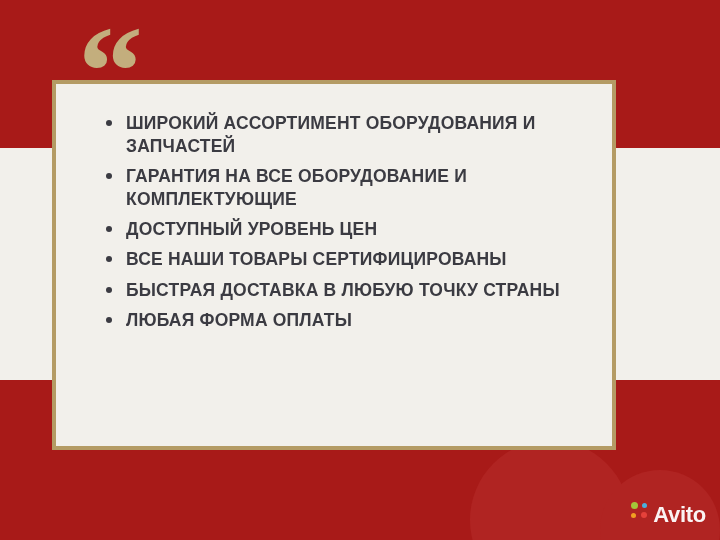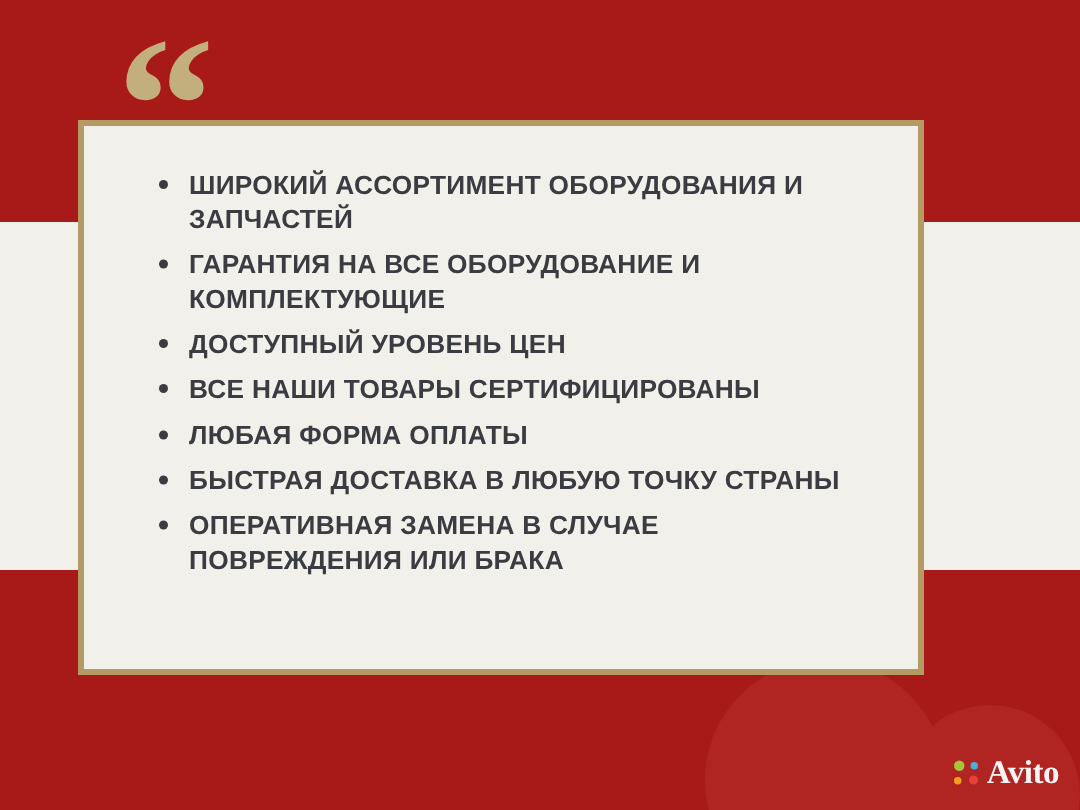--- a/index.html
+++ b/index.html
@@ -100,24 +100,22 @@
     height: 6px;
     border-radius: 50%;
     background: #3B3B42;
   }
   
   .watermark {
     position: absolute;
     right: 14px;
     bottom: 12px;
     display: flex;
-    align-items: center;
     gap: 5px;
     opacity: 0.95;
-    font-family: Liberation Serif, serif;
   }
   .wm-dots {
     position: relative;
     width: 17px;
     height: 17px;
   }
   .wm-dots i {
     position: absolute;
     border-radius: 50%;
     display: block;
@@ -144,23 +142,22 @@
   <div class="deco-circle c2"></div>
 
   <div class="quote-mark">“</div>
 
   <div class="card">
     <ul class="bullet-list">
       <li>ШИРОКИЙ АССОРТИМЕНТ ОБОРУДОВАНИЯ И ЗАПЧАСТЕЙ</li>
       <li>ГАРАНТИЯ НА ВСЕ ОБОРУДОВАНИЕ И КОМПЛЕКТУЮЩИЕ</li>
       <li>ДОСТУПНЫЙ УРОВЕНЬ ЦЕН</li>
       <li>ВСЕ НАШИ ТОВАРЫ СЕРТИФИЦИРОВАНЫ</li>
+      <li>БЫСТРАЯ ДОСТАВКА В ЛЮБУЮ ТОЧКУ СТРАНЫ</li>
       <li>ЛЮБАЯ ФОРМА ОПЛАТЫ</li>
-      <li>БЫСТРАЯ ДОСТАВКА В ЛЮБУЮ ТОЧКУ СТРАНЫ</li>
-      <li>ОПЕРАТИВНАЯ ЗАМЕНА В СЛУЧАЕ ПОВРЕЖДЕНИЯ ИЛИ БРАКА</li>
     </ul>
   </div>
 
   <div class="watermark">
     <span class="wm-dots">
       <i></i>
         <i></i>
         <i></i>
         <i></i>
     </span>

